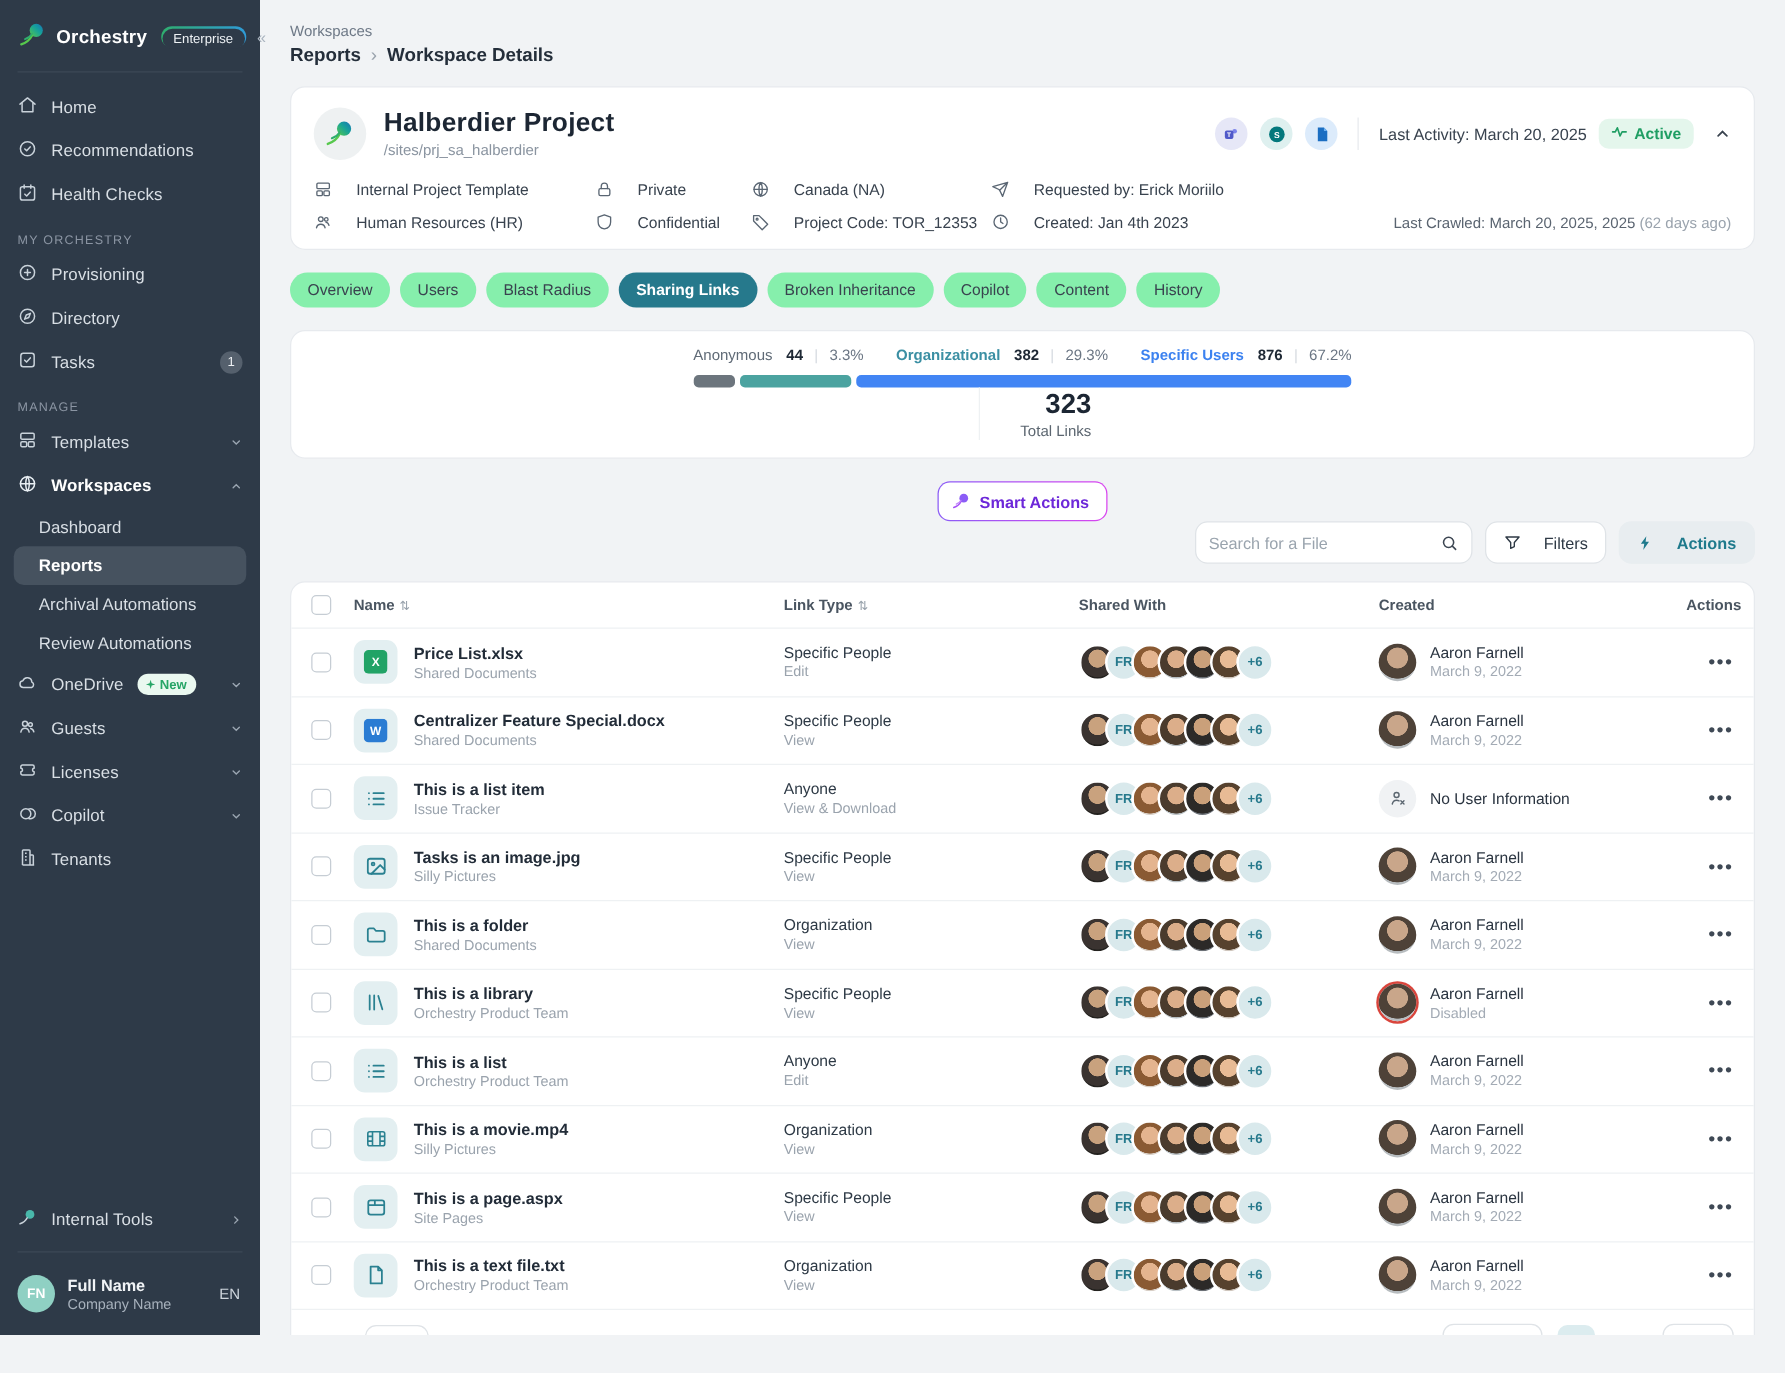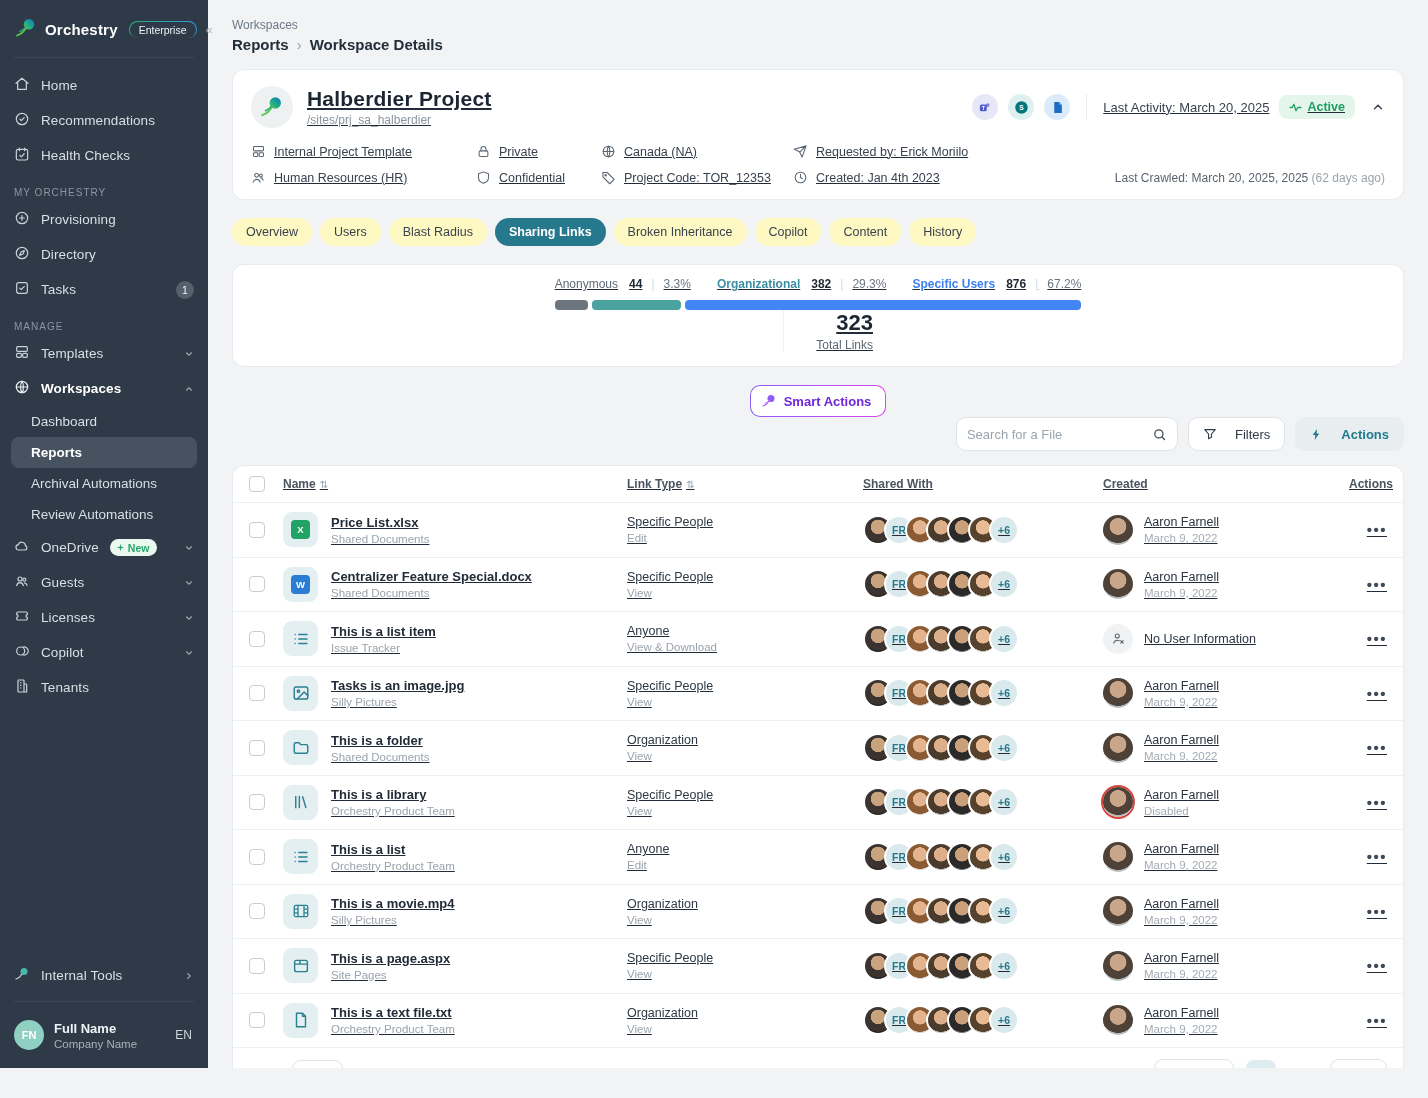--- a/index.html
+++ b/index.html
@@ -31,41 +31,41 @@
   .sb-user-name { font-size:13px; font-weight:700; color:#f0f3f6; }
   .sb-user-co { font-size:11.5px; color:#a7b1bc; margin-top:2px; }
   .sb-lang { margin-left:auto; font-size:12px; color:#cfd6dd; cursor:pointer; }
 
   
   .main { flex:1; padding:18px 24px 0; overflow:hidden; }
   .bc-root { font-size:12px; color:#6e7987; }
   .bc-row { display:flex; align-items:center; gap:8px; margin-top:4px; font-size:15px; font-weight:700; color:#242e3a; }
   .bc-sep { color:#9aa3ad; font-weight:400; }
 
-  .card { background:#fff; border:1px solid #e7eaee; border-radius:12px;text-decoration:underline; }
+  .card { background:#fff; border:1px solid #e7eaee; border-radius:12px; }
   .proj-card { margin-top:16px; padding:16px 18px 14px; position:relative; }
   .proj-top { display:flex; align-items:center; }
   .proj-logo { width:42px; height:42px; border-radius:50%; background:#eef1f2; display:flex; align-items:center; justify-content:center; }
   .proj-tt { margin-left:14px; }
   .proj-title { font-size:21px; font-weight:700; color:#1c2633; letter-spacing:.2px; }
   .proj-path { font-size:12px; color:#8a94a0; margin-top:2px; }
   .proj-right { margin-left:auto; display:flex; align-items:center; gap:10px; }
   .app-ic { width:26px; height:26px; border-radius:50%; display:flex; align-items:center; justify-content:center; }
   .vdiv { width:1px; height:26px; background:#e7eaee; margin:0 6px; }
   .last-act { font-size:13px; color:#39434f; }
-  .status-badge { background:#e4f6ec; color:#1f9e63; font-size:12.5px; font-weight:700; border-radius:8px; padding:5px 10px; display:inline-flex; align-items:center; gap:5px; }
+  .status-badge { background:#e4f6ec; color:#1f9e63; font-size:12.5px; font-weight:700; border-radius:8px; padding:5px 10px; display:inline-flex; align-items:flex-start; gap:5px; }
   .caret-up { color:#39434f; margin-left:6px; display:flex; cursor:pointer; }
   .meta-grid { margin-top:16px; display:grid; grid-template-columns:225px 125px 192px 1fr; row-gap:11px; }
-  .meta-item { display:flex; align-items:center; gap:8px; font-size:12.5px; color:#39434f; }
+  .meta-item { display:flex; align-items:center; gap:19px; font-size:12.5px; color:#39434f; }
   .meta-item svg { flex-shrink:0; }
   .last-crawled { position:absolute; right:18px; bottom:14px; font-size:12px; color:#5a6470;margin-left:29px; }
   .last-crawled .ago { color:#9aa3ad; }
 
   .tabs { display:flex; gap:8px; margin-top:18px; }
-  .tab { background:#fef9c3; color:#39434f; font-size:12.5px; padding:7px 14px; border-radius:999px; cursor:pointer; }
+  .tab { background:#86efac; color:#39434f; font-size:12.5px; padding:7px 14px; border-radius:999px; cursor:pointer; }
   .tab.active { background:#26798c; color:#fff; font-weight:700; }
 
   .stats-card { margin-top:18px; padding:12px 18px 14px; display:flex; align-items:center;flex-direction:column; }
   .stats-left { flex:1; }
   .legend { display:flex; align-items:center; gap:9px; font-size:12px; color:#6a7583; }
   .legend b { color:#1e2834; margin-left:2px; }
   .legend .sep { color:#d5dae0; }
   .lg-gray { color:#5f6a76; } .lg-teal { color:#3b8fa3; font-weight:700; } .lg-blue { color:#3c82f0; font-weight:700; }
   .bar { display:flex; gap:4px; height:10px; margin-top:9px; }
   .seg { border-radius:4px; }

